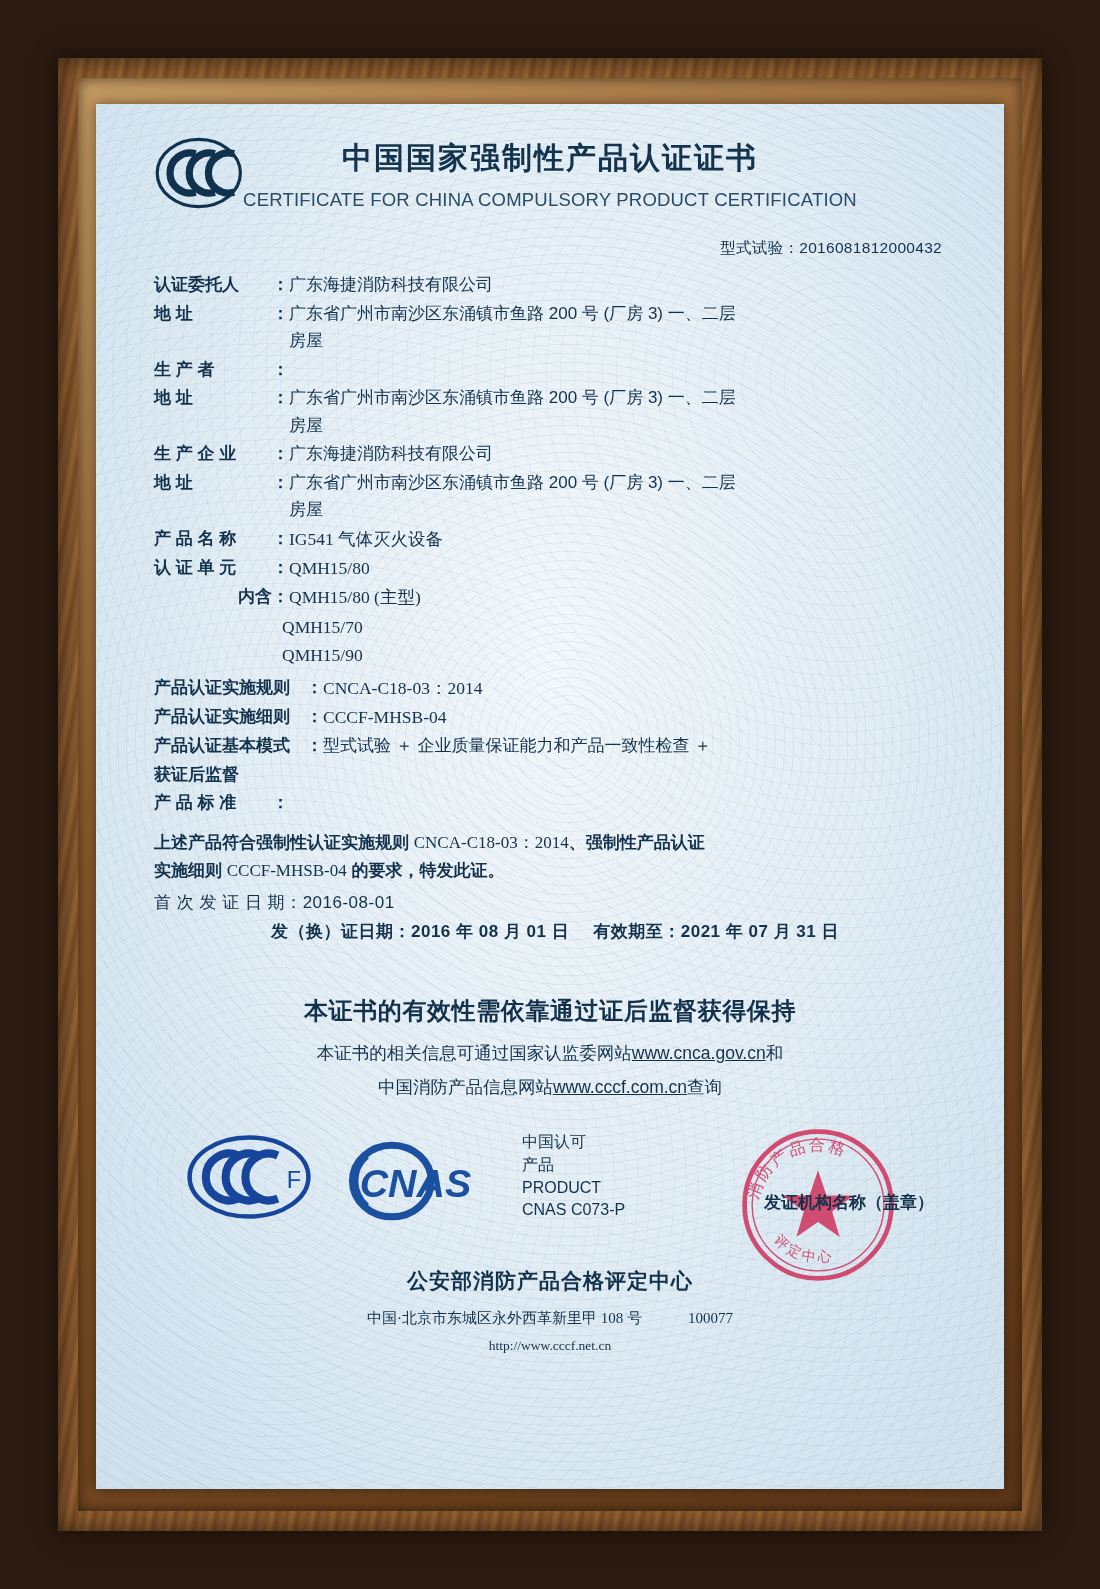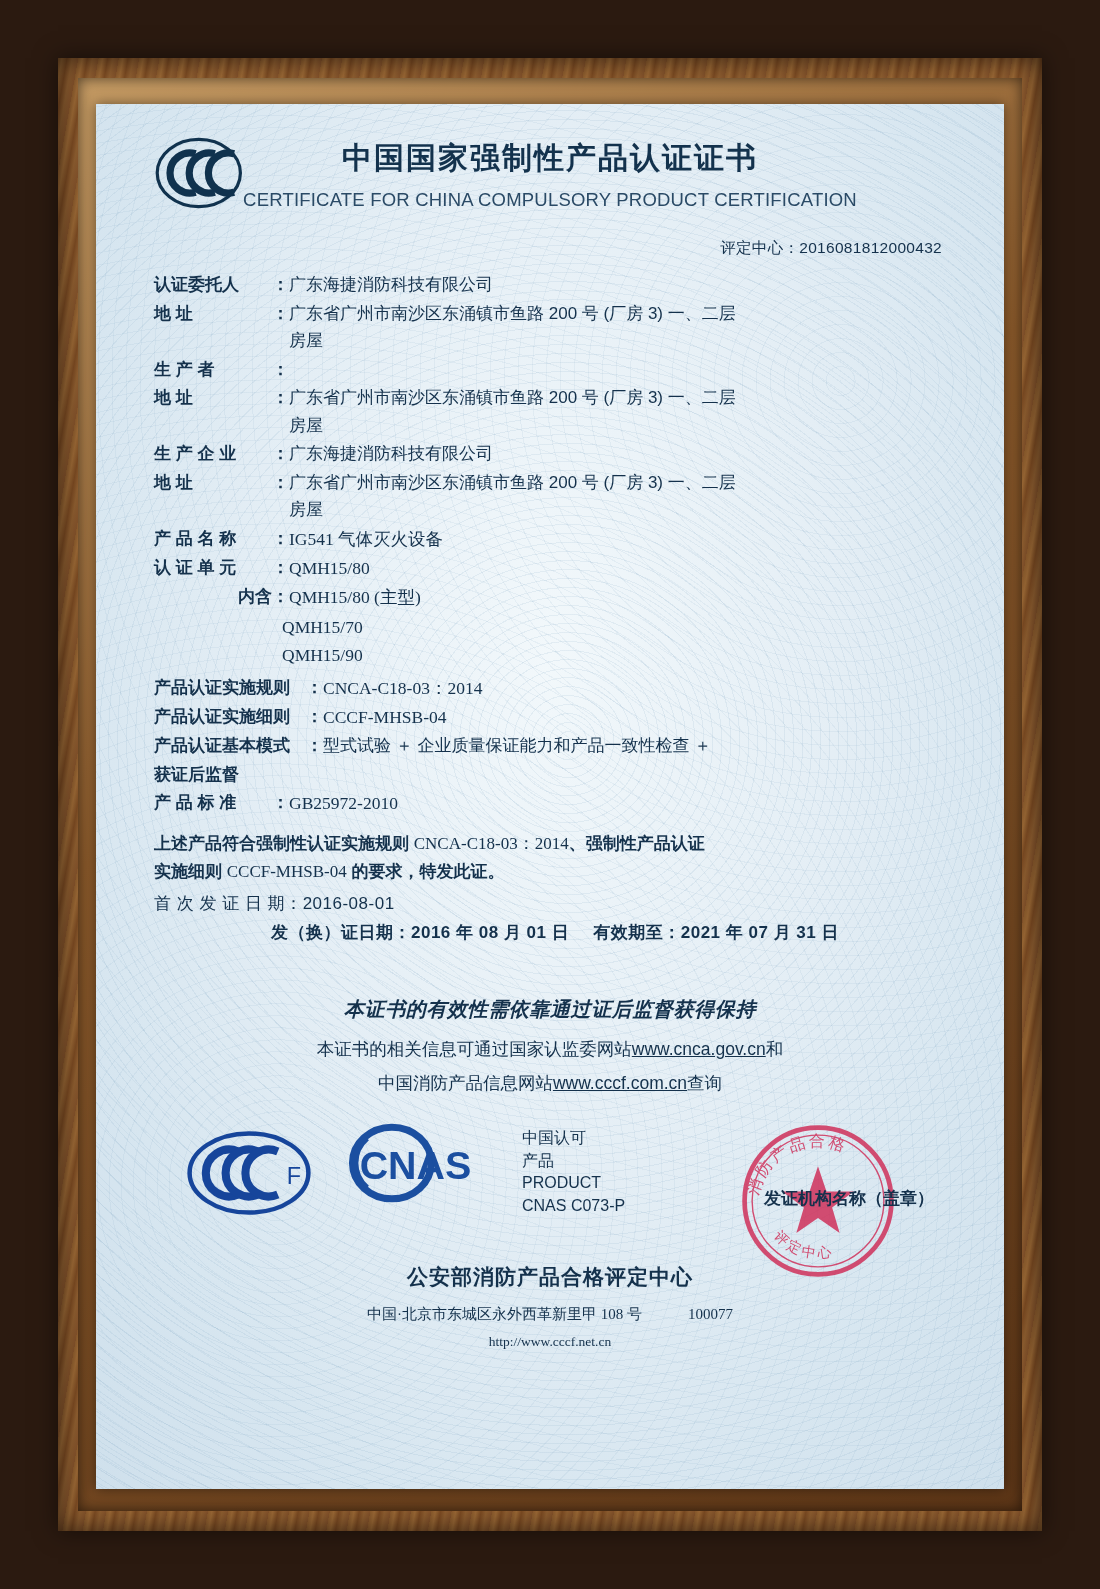--- a/index.html
+++ b/index.html
@@ -75,29 +75,29 @@
   .row .val.serif, .sub.serif{font-family:"Liberation Serif", serif;font-size:17.5px;}
 
   .para{font-size:17px;color:#14314c;line-height:1.66;margin-top:12px;padding-left:0px;font-weight:bold;}
   .para .rule{font-weight:normal;font-family:"Liberation Serif",serif;}
   .firstdate{font-size:17px;color:#14314c;text-align:left;margin-top:6px;font-weight:normal;letter-spacing:.5px;}
   .issue{font-size:17px;color:#14314c;margin-top:6px;font-weight:bold;letter-spacing:.5px;text-align:center;}
   .issue .gap{display:inline-block;width:24px;}
 
   
   .notes{margin-top:52px;text-align:center;color:#14314c;}
-  .notes .n1{font-size:20px;font-weight:bold;letter-spacing:.6px;font-style:italic;}
+  .notes .n1{font-size:24px;font-weight:bold;letter-spacing:.6px;}
   .notes .n2{font-size:17.5px;margin-top:14px;}
   .notes .n3{font-size:17.5px;margin-top:10px;}
   .notes a{color:#14314c;text-decoration:underline;}
 
   
   .logostrip{position:relative;height:140px;margin-top:22px;}
   .cccf{position:absolute;left:56px;top:10px;}
-  .cnas{position:absolute;left:210px;top:0;}
+  .cnas{position:absolute;left:210px;top:14px;font-style:italic;}
   .cnas-text{position:absolute;left:392px;top:10px;font-size:16px;color:#14314c;line-height:1.42;}
   .seal-wrap{position:absolute;left:570px;top:0px;width:320px;height:150px;}
   .seal{position:absolute;left:38px;top:4px;width:160px;height:160px;}
   .org-line{position:absolute;left:64px;top:70px;font-size:17px;color:#14314c;white-space:nowrap;font-weight:bold;}
 
   
   .footer{text-align:center;margin-top:6px;}
   .f1{font-size:21px;font-weight:bold;color:#14314c;letter-spacing:1px;}
   .f2{font-size:15px;color:#14314c;margin-top:14px;font-family:Liberation Serif, serif;}
   .f2 .zip{display:inline-block;margin-left:46px;}
@@ -123,21 +123,21 @@
               <path d="M76 22 A25 25 0 1 0 76 70"></path>
               <path d="M100 22 A25 25 0 1 0 100 70"></path>
             </g>
           </svg>
         </div>
         <div class="title-zh">中国国家强制性产品认证证书</div>
         <div class="title-en">CERTIFICATE FOR CHINA COMPULSORY PRODUCT CERTIFICATION</div>
       </div>
 
       <div class="cert-no">
-        <span>评定中心：</span><span>2016081812000432</span>
+        <span>型式试验：</span><span>2016081812000432</span>
       </div>
 
       <div class="rows">
 
         <div class="row">
           <div class="lbl">认证委托人</div>
           <div class="sep">：</div>
           <div class="val">广东海捷消防科技有限公司</div>
         </div>
 
@@ -216,21 +216,20 @@
           <div class="sep">：</div>
           <div class="val">型式试验 ＋ 企业质量保证能力和产品一致性检查 ＋</div>
         </div>
         <div class="row">
           <div class="val" style="font-weight:bold">获证后监督</div>
         </div>
 
         <div class="row">
           <div class="lbl">产 品 标 准</div>
           <div class="sep">：</div>
-          <div class="val serif">GB25972-2010</div>
         </div>
 
         <div class="para">
           <span>上述产品符合强制性认证实施规则</span>
           <span class="rule">CNCA-C18-03：2014</span><span>、强制性产品认证</span><br>
           <span>实施细则</span>
           <span class="rule">CCCF-MHSB-04</span>
           <span>的要求，特发此证。</span>
         </div>
 

